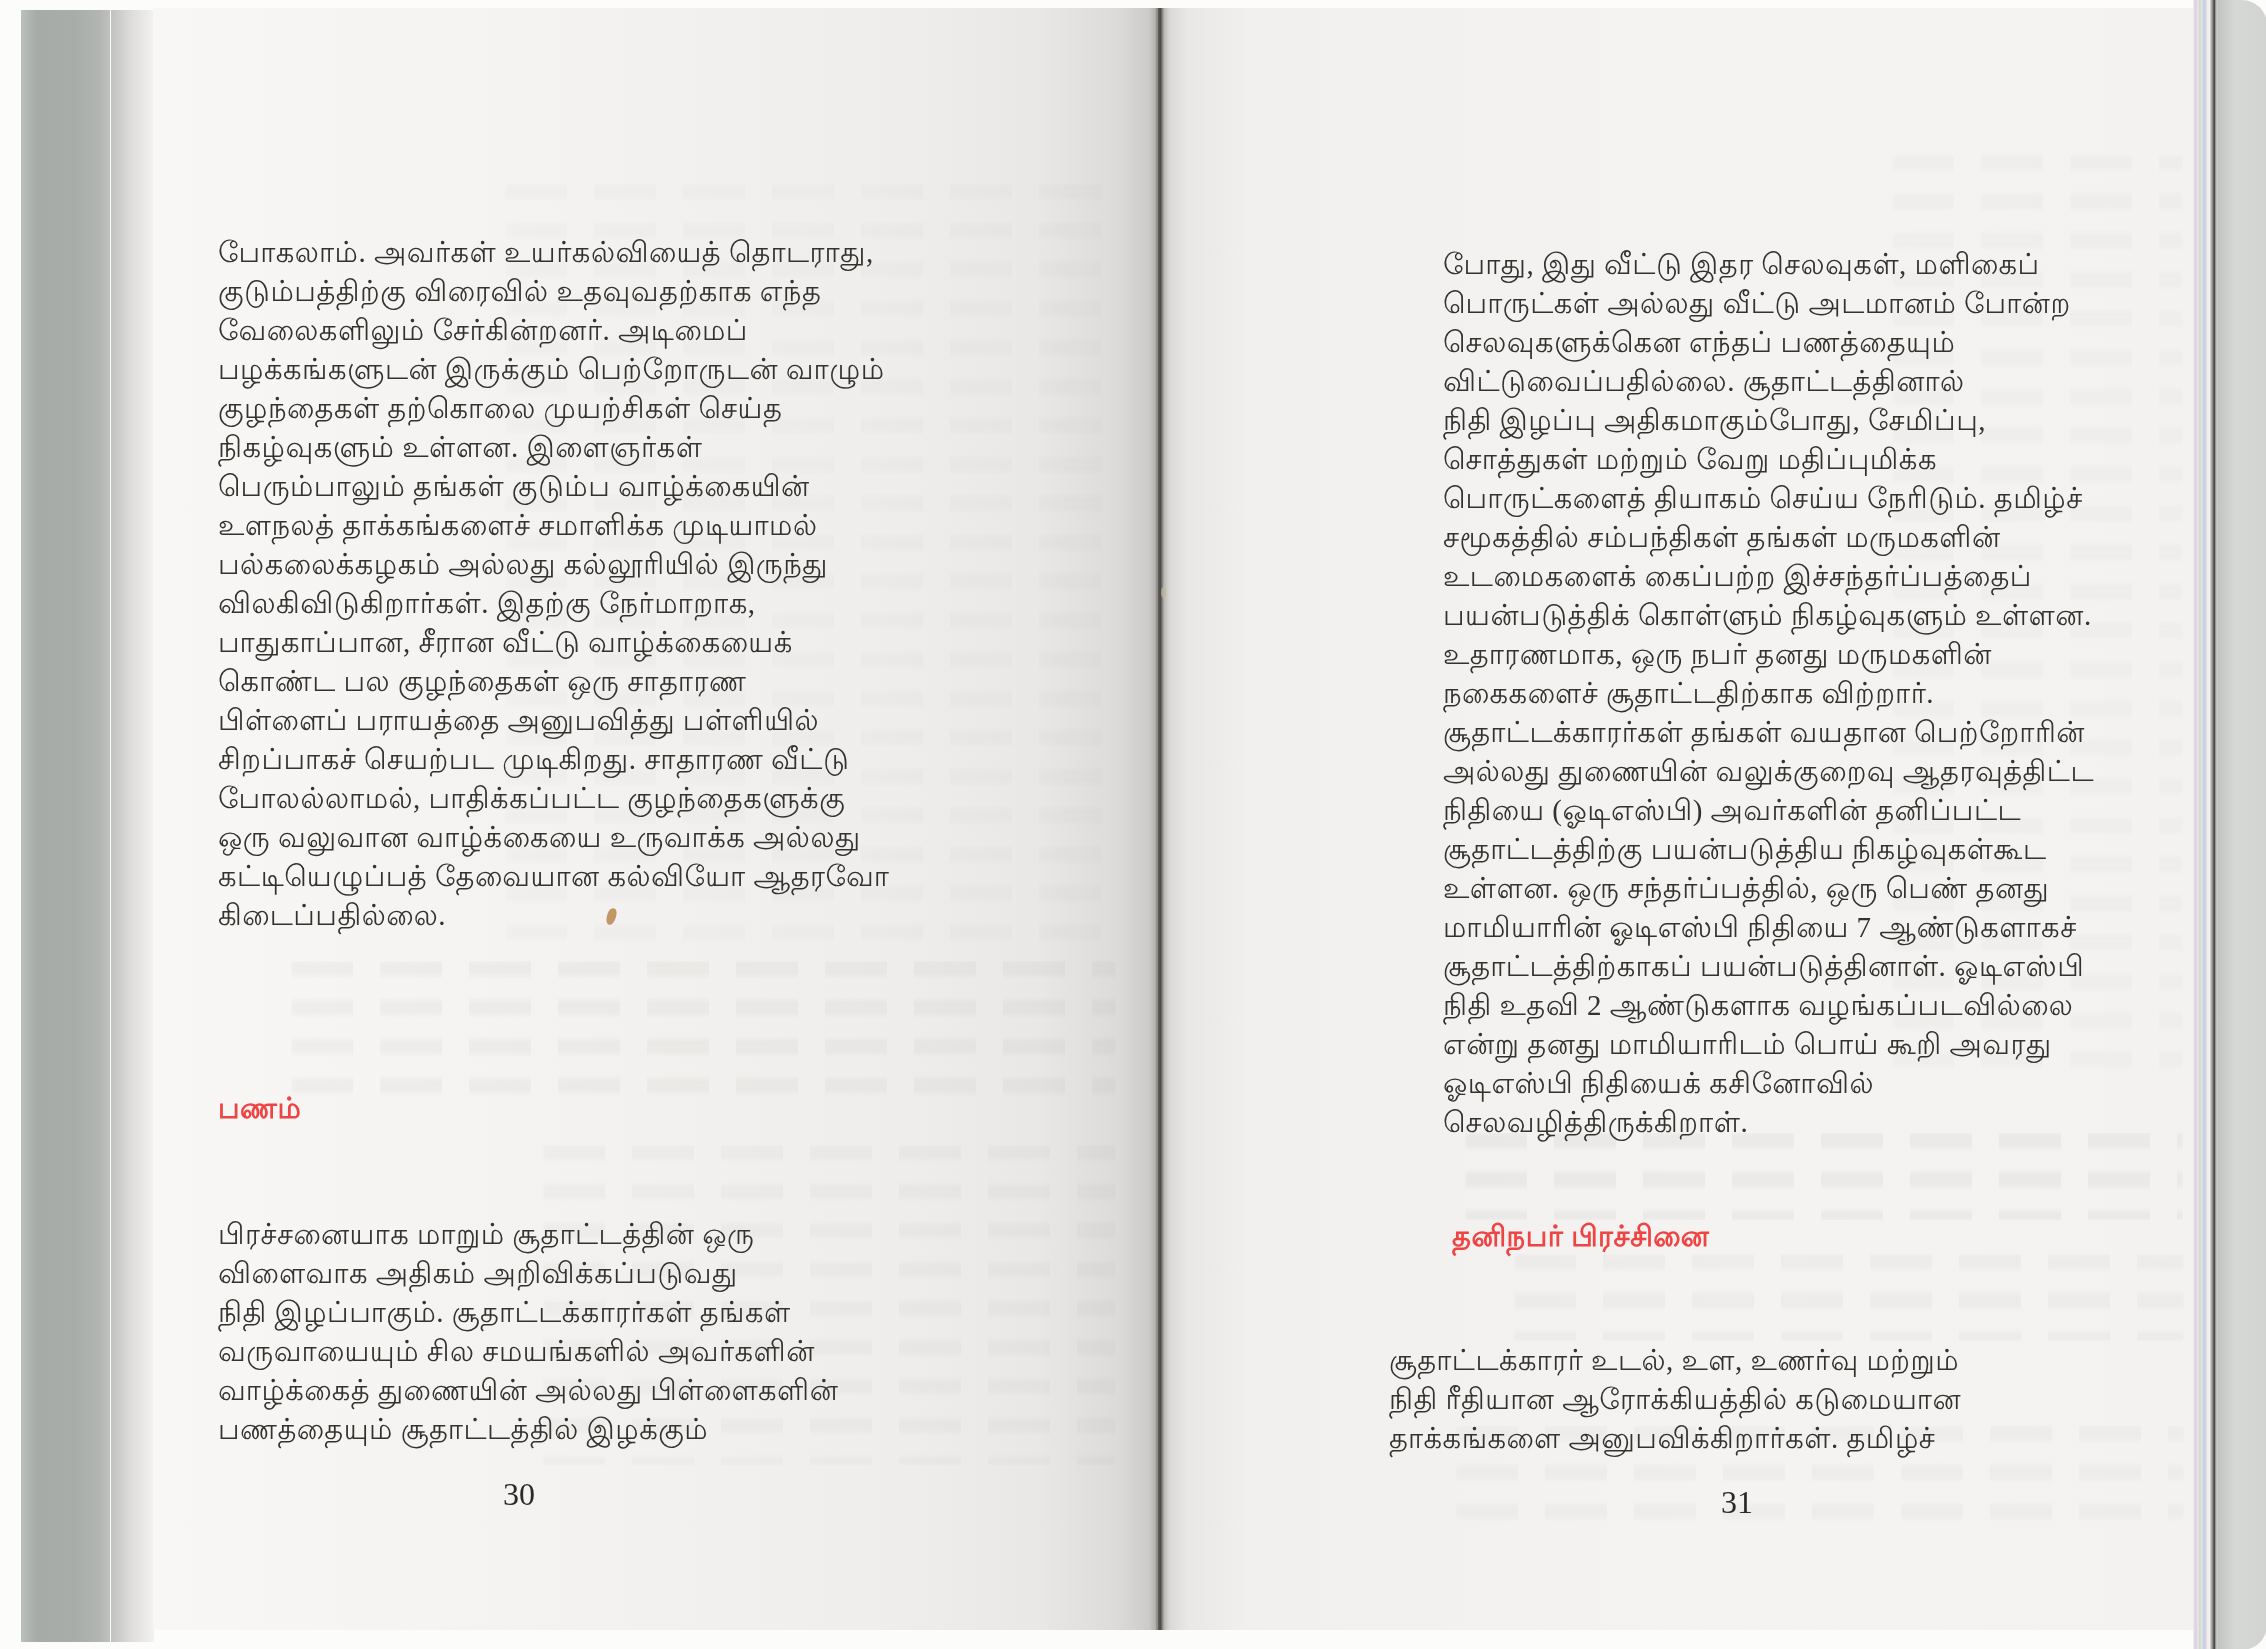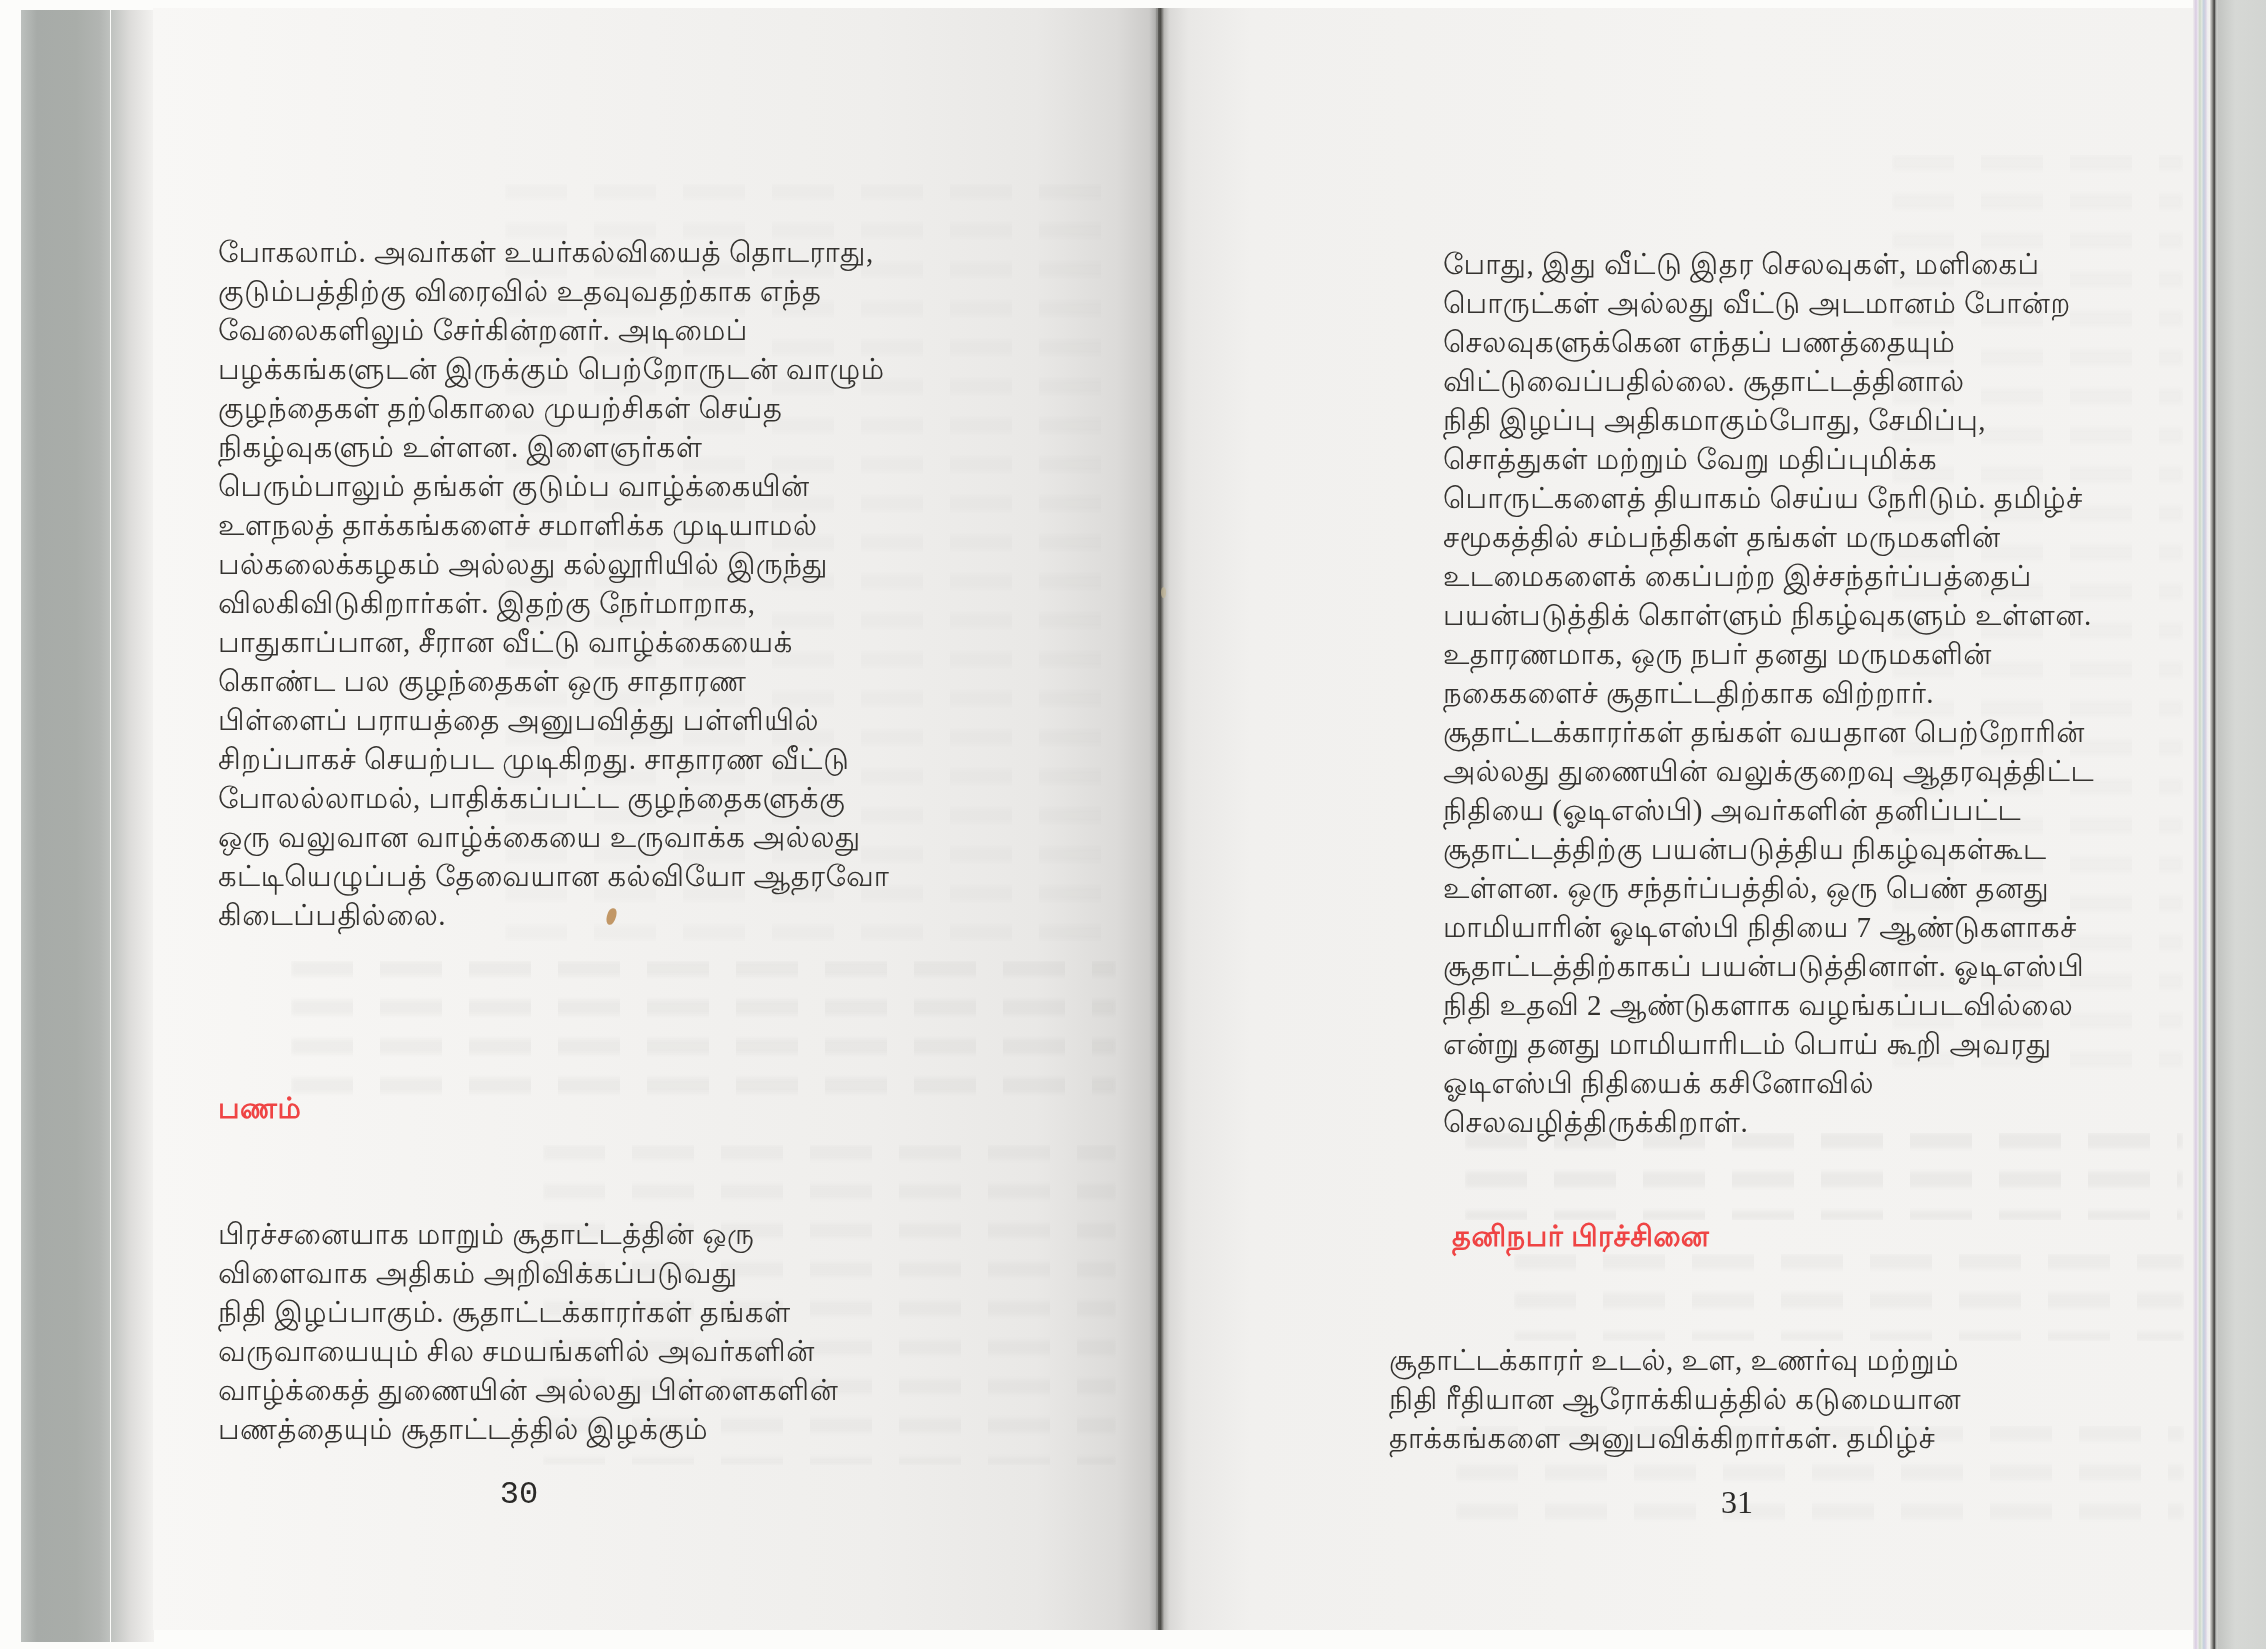--- a/index.html
+++ b/index.html
@@ -1,19 +1,20 @@
 <!DOCTYPE html>
 <html><head>
 <meta charset="utf-8">
 <style>
   html,body{margin:0;padding:0;background:#fcfcfa;}
   #canvas{
     position:relative;width:2267px;height:1650px;overflow:hidden;
     background:#fcfcfa;
     font-family:"Liberation Serif","DejaVu Serif","DejaVu Sans",serif;
+    border-radius:25px;
   }
   
   .strip-left{
     position:absolute;left:21.3px;top:9.7px;width:89px;height:1632px;
     background:linear-gradient(90deg,#bcc0bd 0%,#a7aba8 18%,#a9ada9 62%,#b2b5b2 88%,#bfc2bf 100%);
   }
   .strip-left-fade{
     position:absolute;left:111px;top:9.7px;width:43px;height:1632px;
     background:linear-gradient(90deg,#bfc2bf 0%,#dddcda 45%,#f3f2f0 100%);
   }
@@ -129,21 +130,21 @@
     </div>
   <h2 class="heading" style="left:218px;top:1089px;">பணம்</h2>
   <div class="textblock" style="left:218px;top:1215px;">
       <div class="line">பிரச்சனையாக மாறும் சூதாட்டத்தின் ஒரு</div>
       <div class="line">விளைவாக அதிகம் அறிவிக்கப்படுவது</div>
       <div class="line">நிதி இழப்பாகும். சூதாட்டக்காரர்கள் தங்கள்</div>
       <div class="line">வருவாயையும் சில சமயங்களில் அவர்களின்</div>
       <div class="line">வாழ்க்கைத் துணையின் அல்லது பிள்ளைகளின்</div>
       <div class="line">பணத்தையும் சூதாட்டத்தில் இழக்கும்</div>
     </div>
-  <div class="pagenum" style="left:485px;top:1475px;font-family:Liberation Mono, monospace;">30</div>
+  <div class="pagenum" style="left:485px;top:1475px;">30</div>
 
   <div class="textblock" style="left:1443px;top:245px;">
       <div class="line">போது, இது வீட்டு இதர செலவுகள், மளிகைப்</div>
       <div class="line">பொருட்கள் அல்லது வீட்டு அடமானம் போன்ற</div>
       <div class="line">செலவுகளுக்கென எந்தப் பணத்தையும்</div>
       <div class="line">விட்டுவைப்பதில்லை. சூதாட்டத்தினால்</div>
       <div class="line">நிதி இழப்பு அதிகமாகும்போது, சேமிப்பு,</div>
       <div class="line">சொத்துகள் மற்றும் வேறு மதிப்புமிக்க</div>
       <div class="line">பொருட்களைத் தியாகம் செய்ய நேரிடும். தமிழ்ச்</div>
       <div class="line">சமூகத்தில் சம்பந்திகள் தங்கள் மருமகளின்</div>

